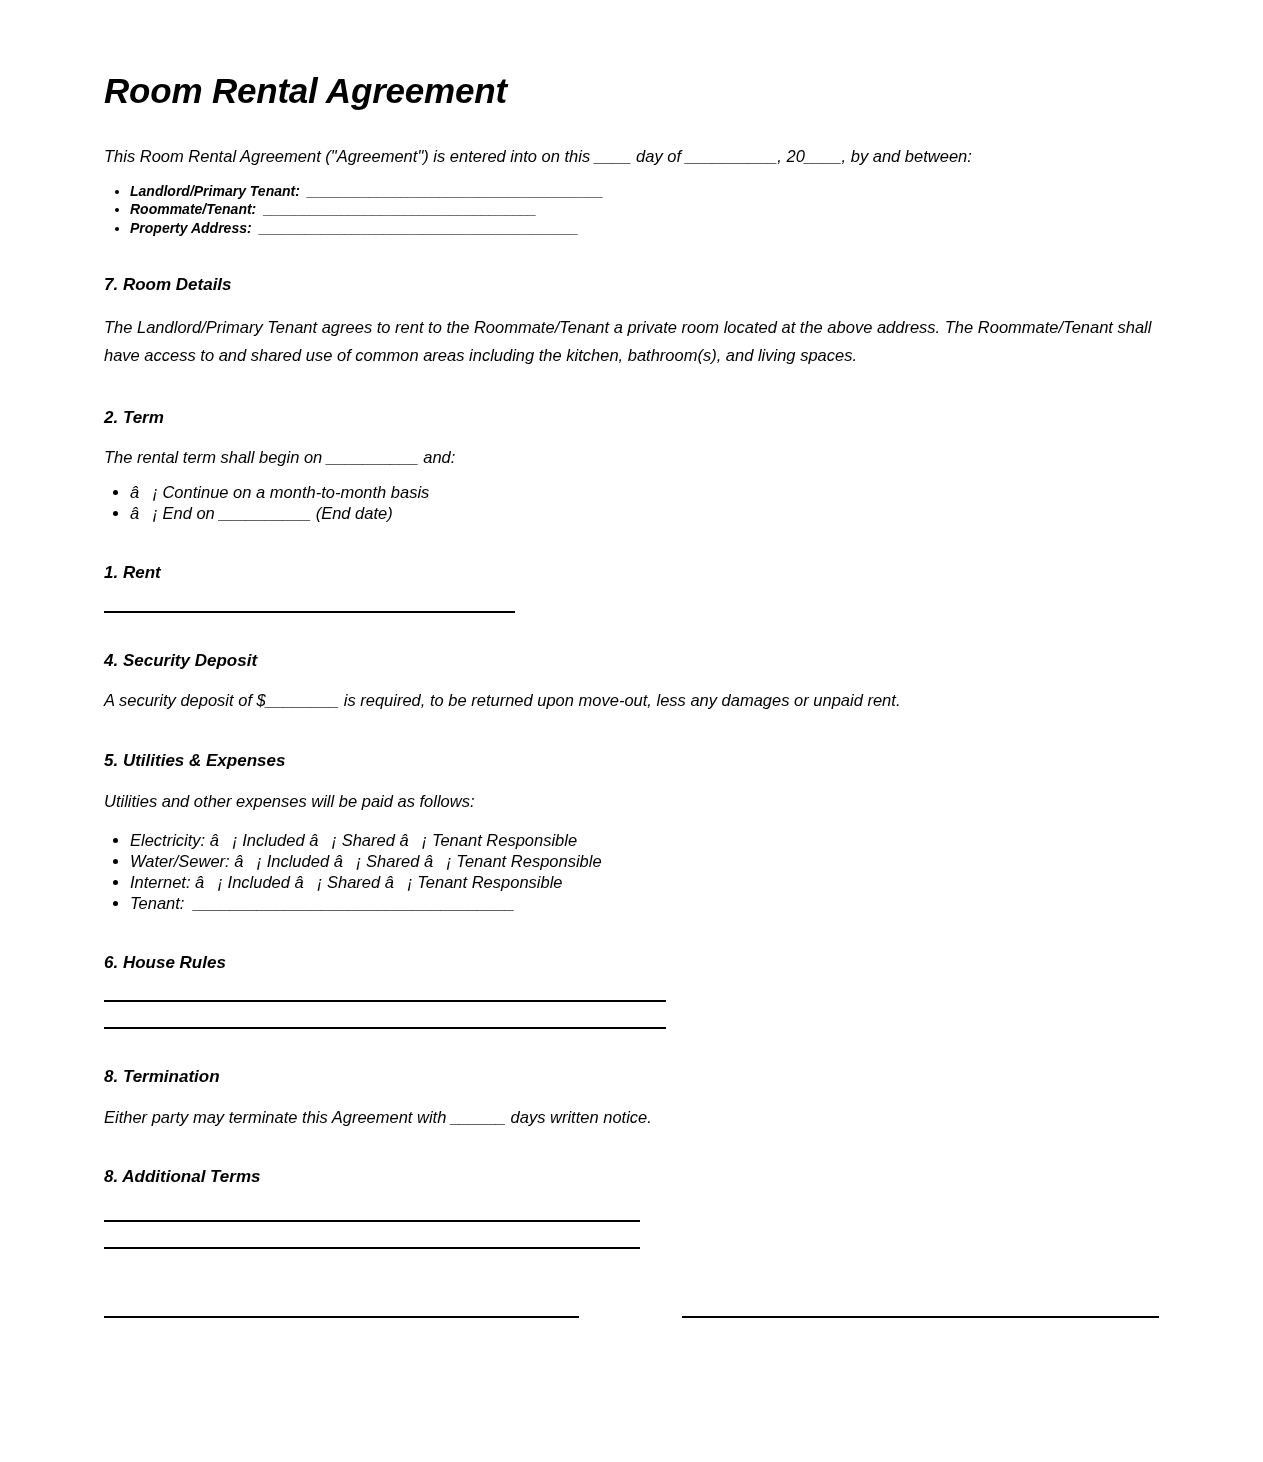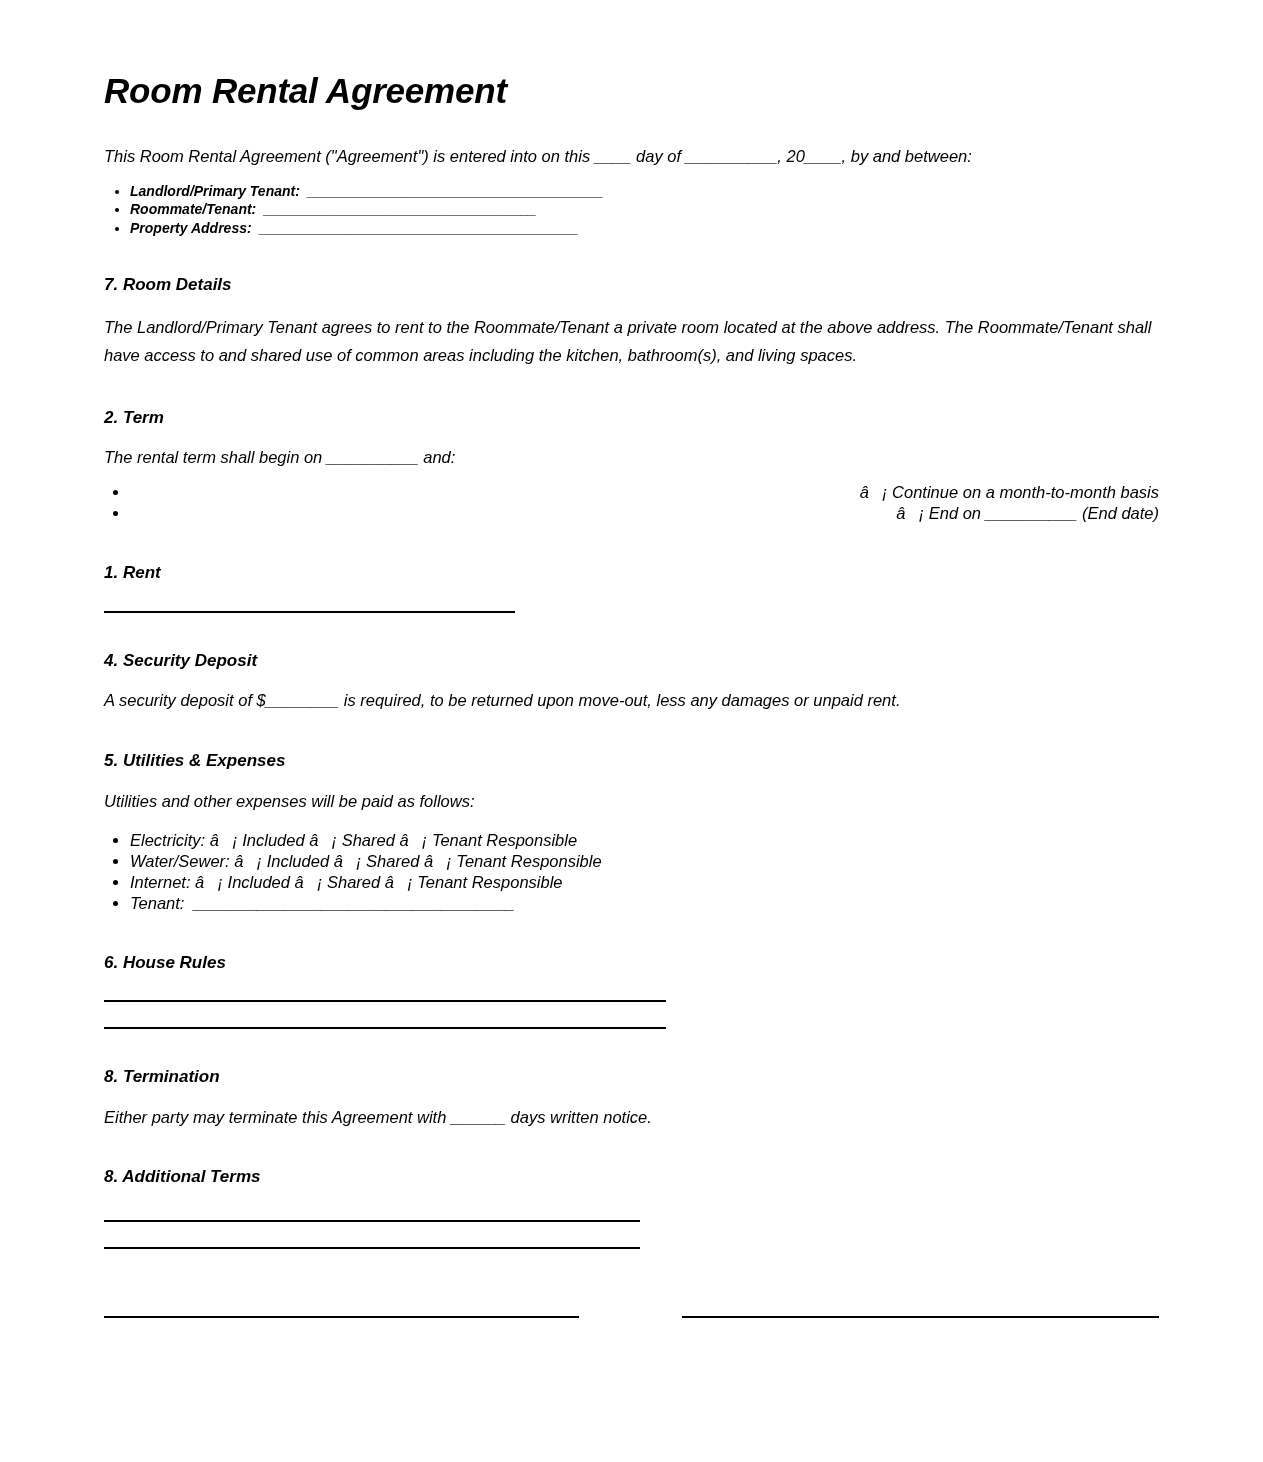--- a/index.html
+++ b/index.html
@@ -63,21 +63,20 @@
   }
   ul.opt-list {
     list-style: disc;
     margin: 12px 0 0 0;
     padding-left: 26px;
   }
   ul.opt-list li {
     font-size: 16.5px;
     line-height: 1.29;
     margin: 0;
-    text-align: right;
   }
   ul.util-list {
     list-style: disc;
     margin: 16px 0 0 0;
     padding-left: 26px;
   }
   ul.util-list li {
     font-size: 16.5px;
     line-height: 1.29;
     margin: 0;

